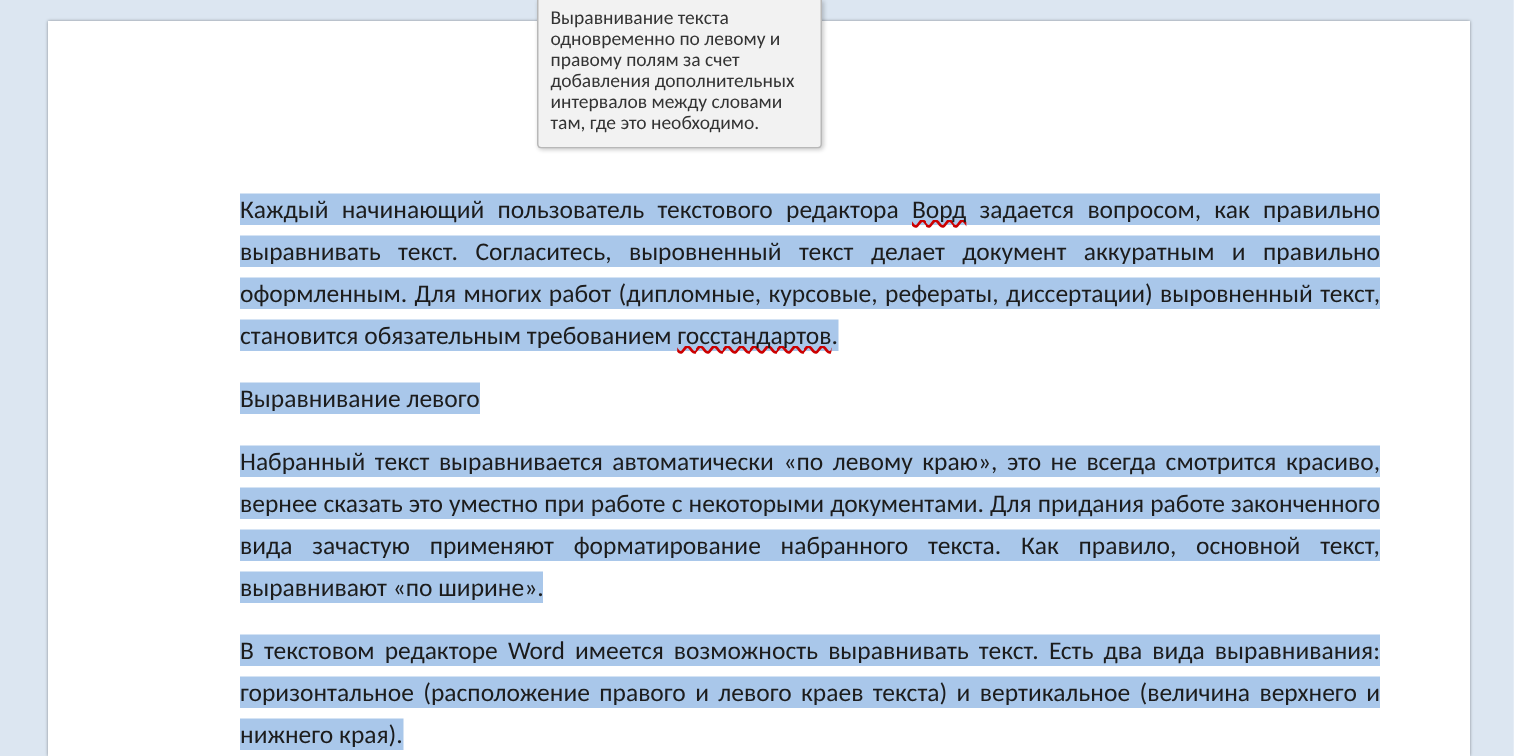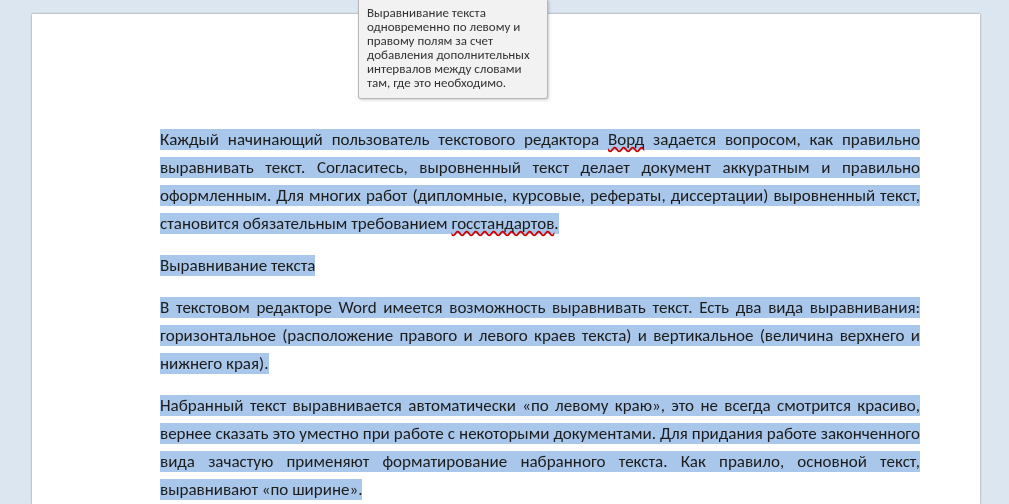--- a/index.html
+++ b/index.html
@@ -69,29 +69,29 @@
 
 <div class="page">
 
   <div class="content">
 
     <div class="para justify">
       <span class="highlight"><span>Каждый начинающий пользователь текстового редактора </span><span class="redunderline">Ворд</span><span> задается вопросом, как правильно выравнивать текст. Согласитесь, выровненный текст делает документ аккуратным и правильно оформленным. Для многих работ (дипломные, курсовые, рефераты, диссертации) выровненный текст, становится обязательным требованием </span><span class="redunderline">госстандартов</span><span>.</span></span>
     </div>
 
     <div class="para">
-      <span class="highlight">Выравнивание текста</span>
+      <span class="highlight">Выравнивание левого</span>
+    </div>
+
+    <div class="para justify">
+      <span class="highlight">Набранный текст выравнивается автоматически «по левому краю», это не всегда смотрится красиво, вернее сказать это уместно при работе с некоторыми документами. Для придания работе законченного вида зачастую применяют форматирование набранного текста. Как правило, основной текст, выравнивают «по ширине».</span>
     </div>
 
     <div class="para justify">
       <span class="highlight">В текстовом редакторе Word имеется возможность выравнивать текст. Есть два вида выравнивания: горизонтальное (расположение правого и левого краев текста) и вертикальное (величина верхнего и нижнего края).</span>
-    </div>
-
-    <div class="para justify">
-      <span class="highlight">Набранный текст выравнивается автоматически «по левому краю», это не всегда смотрится красиво, вернее сказать это уместно при работе с некоторыми документами. Для придания работе законченного вида зачастую применяют форматирование набранного текста. Как правило, основной текст, выравнивают «по ширине».</span>
     </div>
 
   </div>
 </div>
 
 <div class="tooltip">
   <div class="tp-block">Выравнивание текста одновременно по левому и правому полям за счет добавления дополнительных интервалов между словами там, где это необходимо.</div>
 </div>
 
 </body></html>

